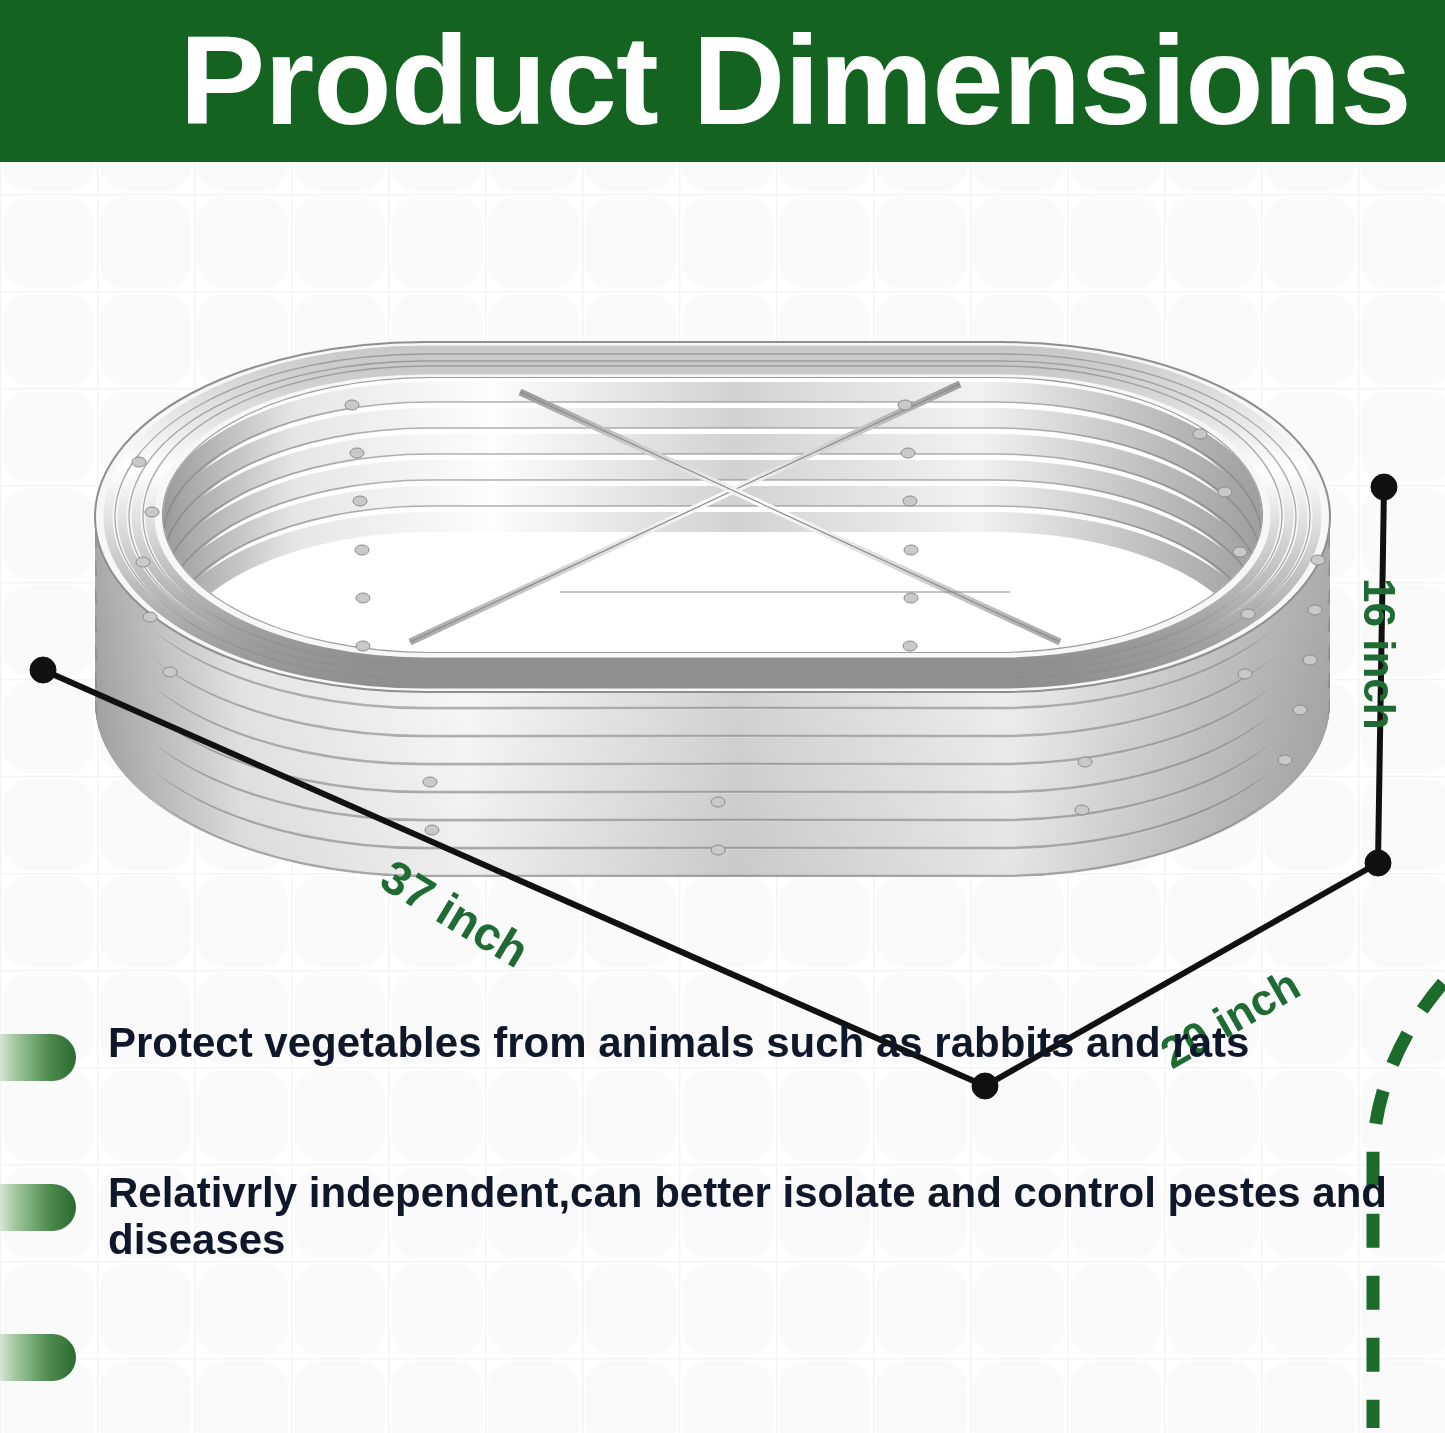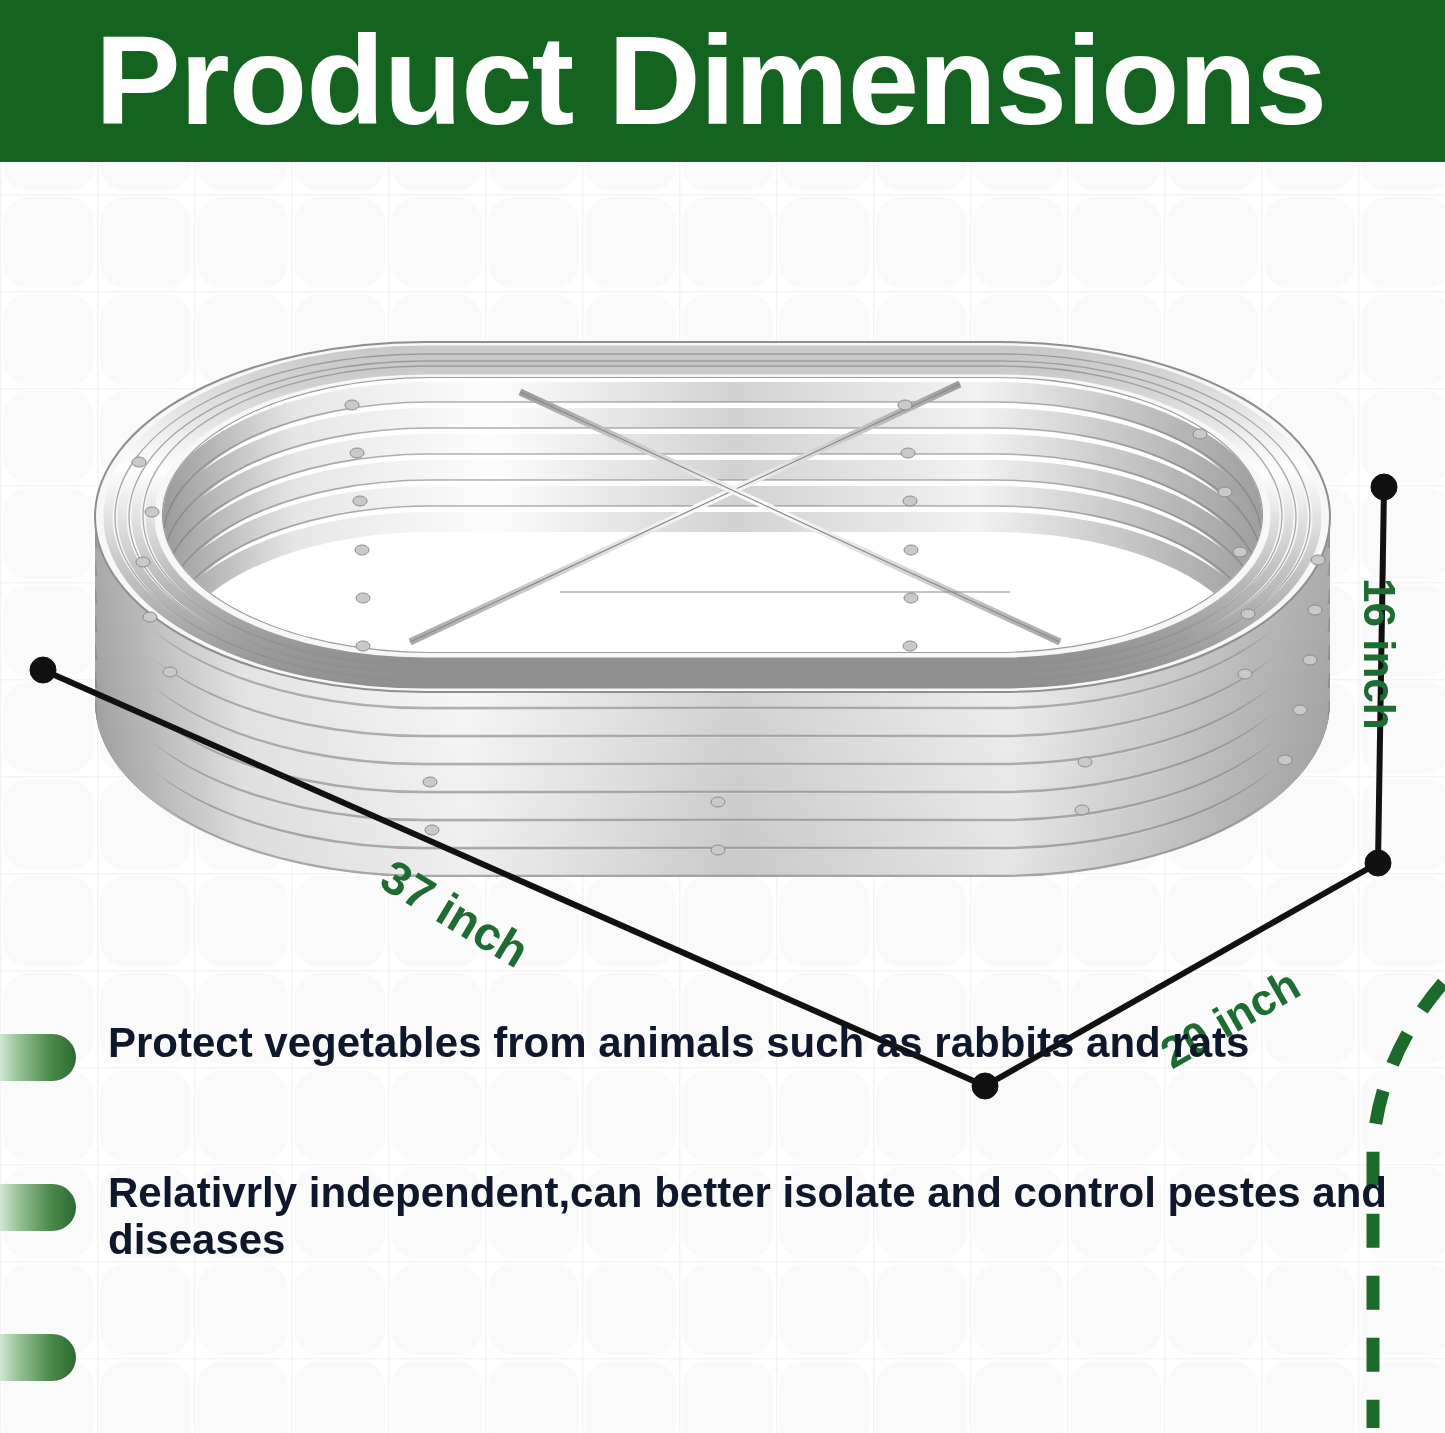--- a/index.html
+++ b/index.html
@@ -4,21 +4,21 @@
 <style>
   html,body{margin:0;padding:0;background:#fff;}
   body{width:1445px;height:1433px;position:relative;overflow:hidden;
        font-family:"Liberation Sans",sans-serif;}
 
   
   #bg-pattern{position:absolute;inset:0;z-index:0;}
 
   
   #header-banner{position:absolute;left:0;top:0;width:1445px;height:162px;
-      background:#156321;z-index:5;overflow:hidden;}
+      background:#156321;z-index:5;overflow:hidden;text-align:right;}
   #header-title{position:absolute;left:95px;top:14px;width:1290px;height:134px;
       color:#ffffff;font-size:126px;line-height:134px;font-weight:bold;
       font-family:"Liberation Sans Narrow","Liberation Sans",sans-serif;
       letter-spacing:-1px;transform:scaleX(1.02);transform-origin:left center;
       white-space:nowrap;}
 
   
   #product-stage{position:absolute;left:0;top:162px;width:1445px;height:960px;z-index:3;}
 
   

